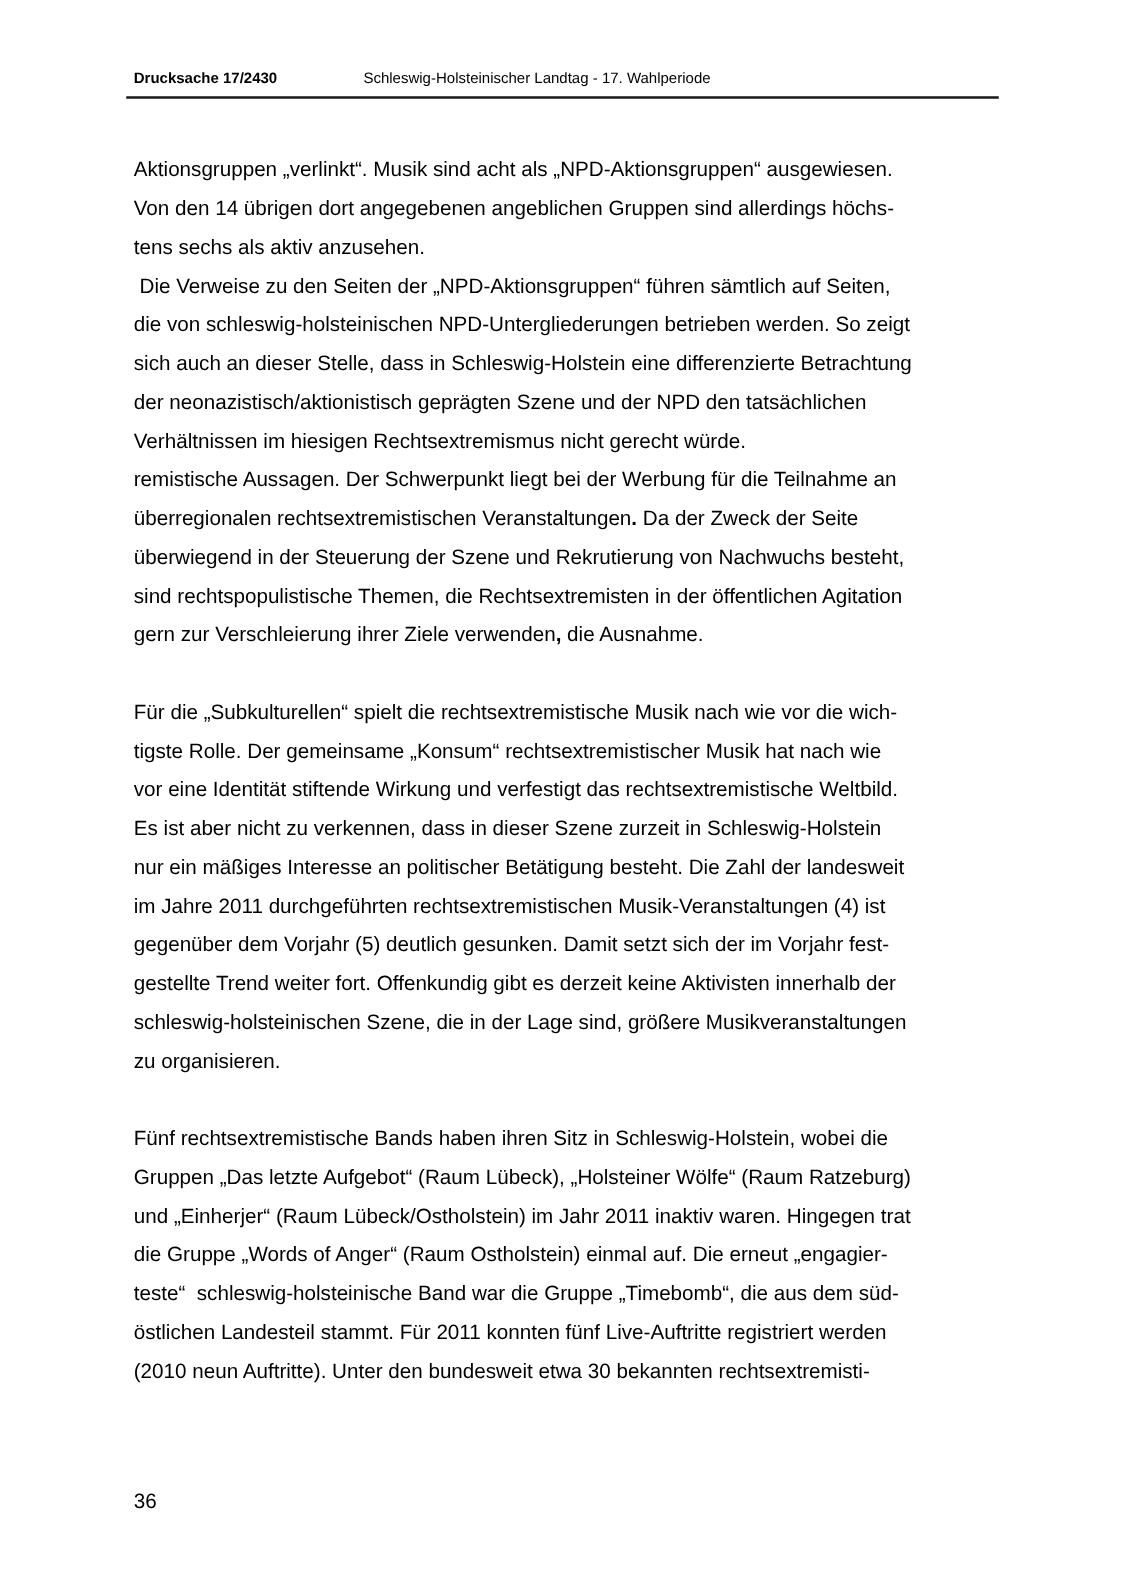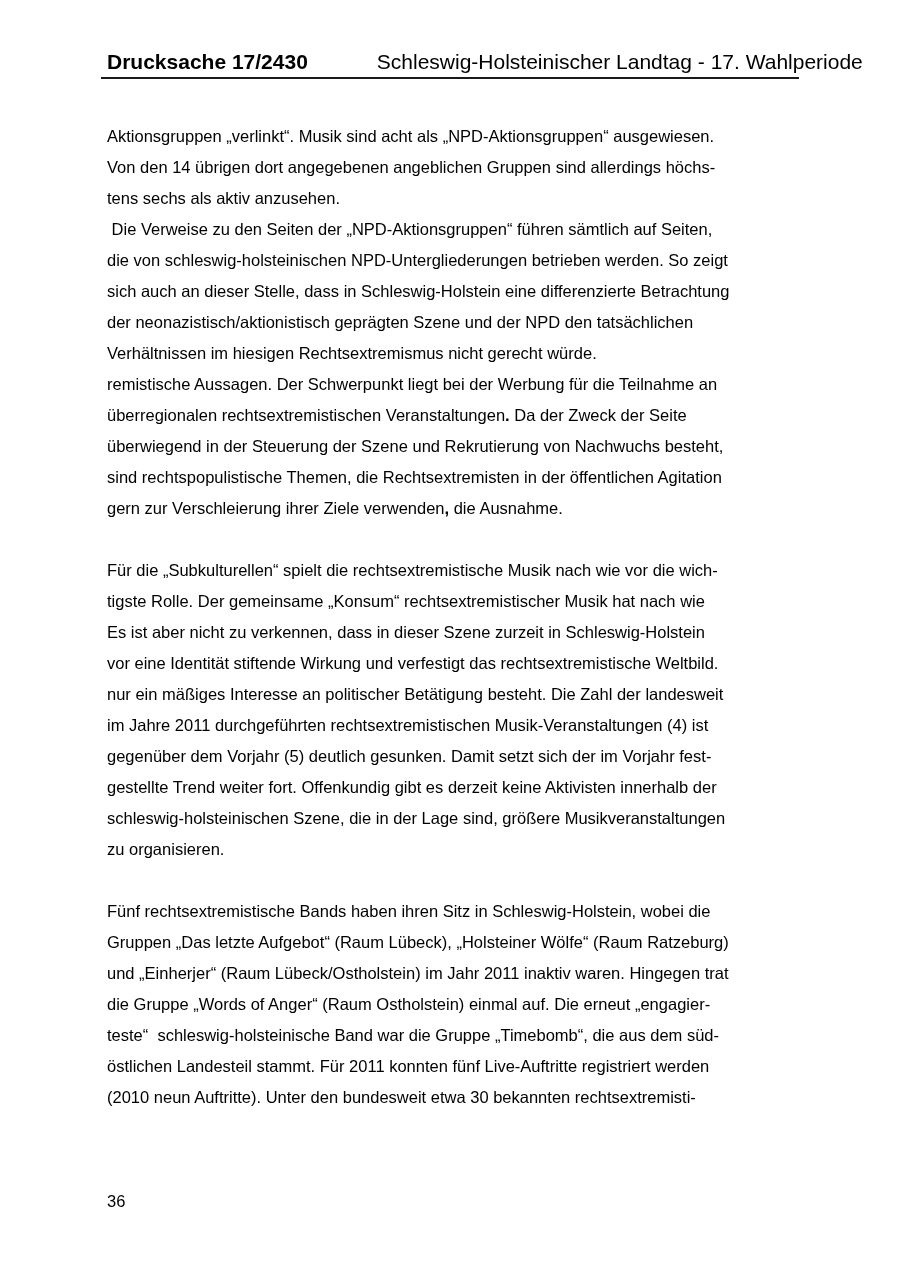--- a/index.html
+++ b/index.html
@@ -16,21 +16,21 @@
     font-family: "Liberation Sans", sans-serif;
     overflow: hidden;
   }
   .header {
     position: absolute;
     left: 107px;
     top: 52px;
     width: 695px;
     display: flex;
     align-items: baseline;
-    font-size: 21px;
+    font-size: 12px;
     line-height: 20px;
     white-space: pre;
   }
   .doc-number {
     font-weight: bold;
   }
   .header-title {
     margin-left: 69px;
     font-weight: normal;
   }
@@ -100,22 +100,22 @@
       <div class="paragraph">
         <div class="line">remistische Aussagen. Der Schwerpunkt liegt bei der Werbung für die Teilnahme an</div>
         <div class="line"><span>überregionalen rechtsextremistischen Veranstaltungen</span><span class="bold">.</span><span> Da der Zweck der Seite</span></div>
         <div class="line">überwiegend in der Steuerung der Szene und Rekrutierung von Nachwuchs besteht,</div>
         <div class="line">sind rechtspopulistische Themen, die Rechtsextremisten in der öffentlichen Agitation</div>
         <div class="line"><span>gern zur Verschleierung ihrer Ziele verwenden</span><span class="bold">,</span><span> die Ausnahme.</span></div>
       </div>
       <div class="paragraph blank-before">
         <div class="line">Für die „Subkulturellen“ spielt die rechtsextremistische Musik nach wie vor die wich-</div>
         <div class="line">tigste Rolle. Der gemeinsame „Konsum“ rechtsextremistischer Musik hat nach wie</div>
+        <div class="line">vor eine Identität stiftende Wirkung und verfestigt das rechtsextremistische Weltbild.</div>
         <div class="line">Es ist aber nicht zu verkennen, dass in dieser Szene zurzeit in Schleswig-Holstein</div>
-        <div class="line">vor eine Identität stiftende Wirkung und verfestigt das rechtsextremistische Weltbild.</div>
         <div class="line">nur ein mäßiges Interesse an politischer Betätigung besteht. Die Zahl der landesweit</div>
         <div class="line">im Jahre 2011 durchgeführten rechtsextremistischen Musik-Veranstaltungen (4) ist</div>
         <div class="line">gegenüber dem Vorjahr (5) deutlich gesunken. Damit setzt sich der im Vorjahr fest-</div>
         <div class="line">gestellte Trend weiter fort. Offenkundig gibt es derzeit keine Aktivisten innerhalb der</div>
         <div class="line">schleswig-holsteinischen Szene, die in der Lage sind, größere Musikveranstaltungen</div>
         <div class="line">zu organisieren.</div>
       </div>
       <div class="paragraph blank-before">
         <div class="line">Fünf rechtsextremistische Bands haben ihren Sitz in Schleswig-Holstein, wobei die</div>
         <div class="line">Gruppen „Das letzte Aufgebot“ (Raum Lübeck), „Holsteiner Wölfe“ (Raum Ratzeburg)</div>

